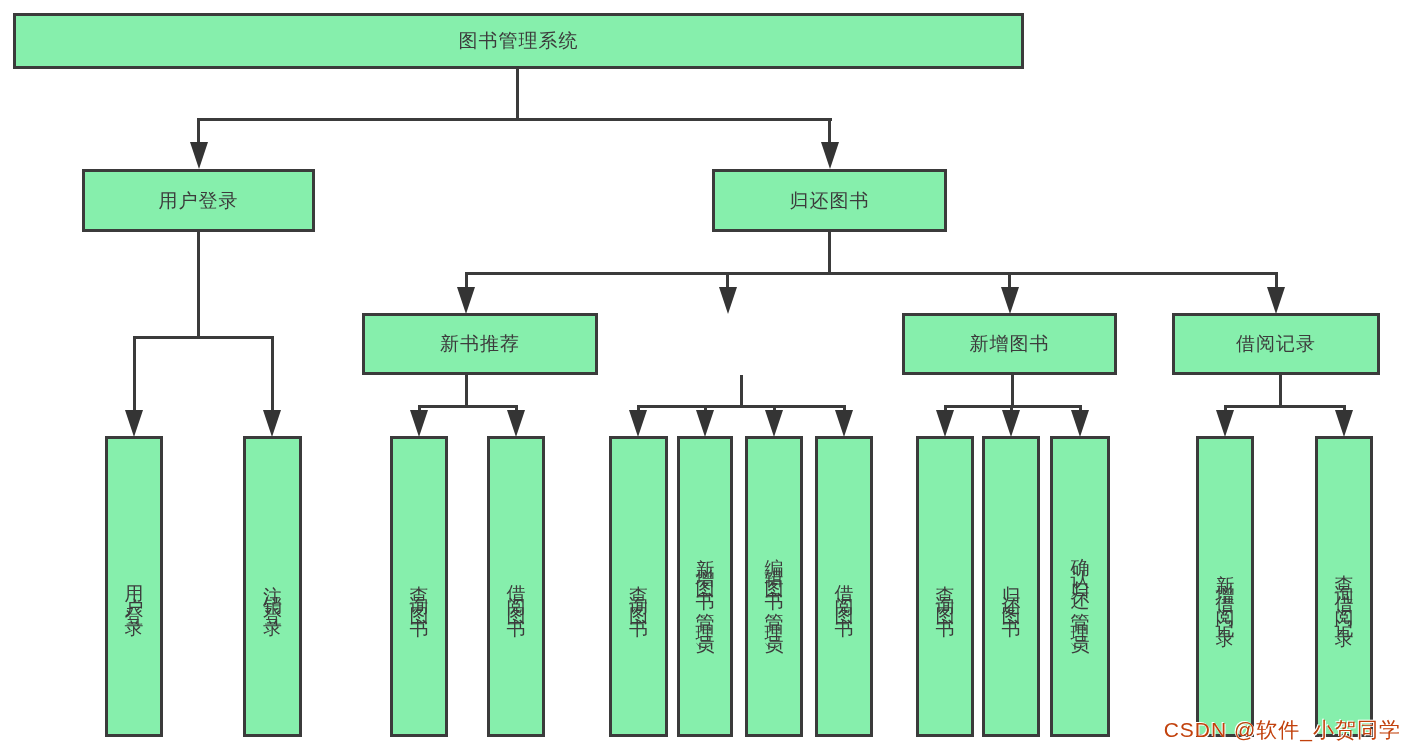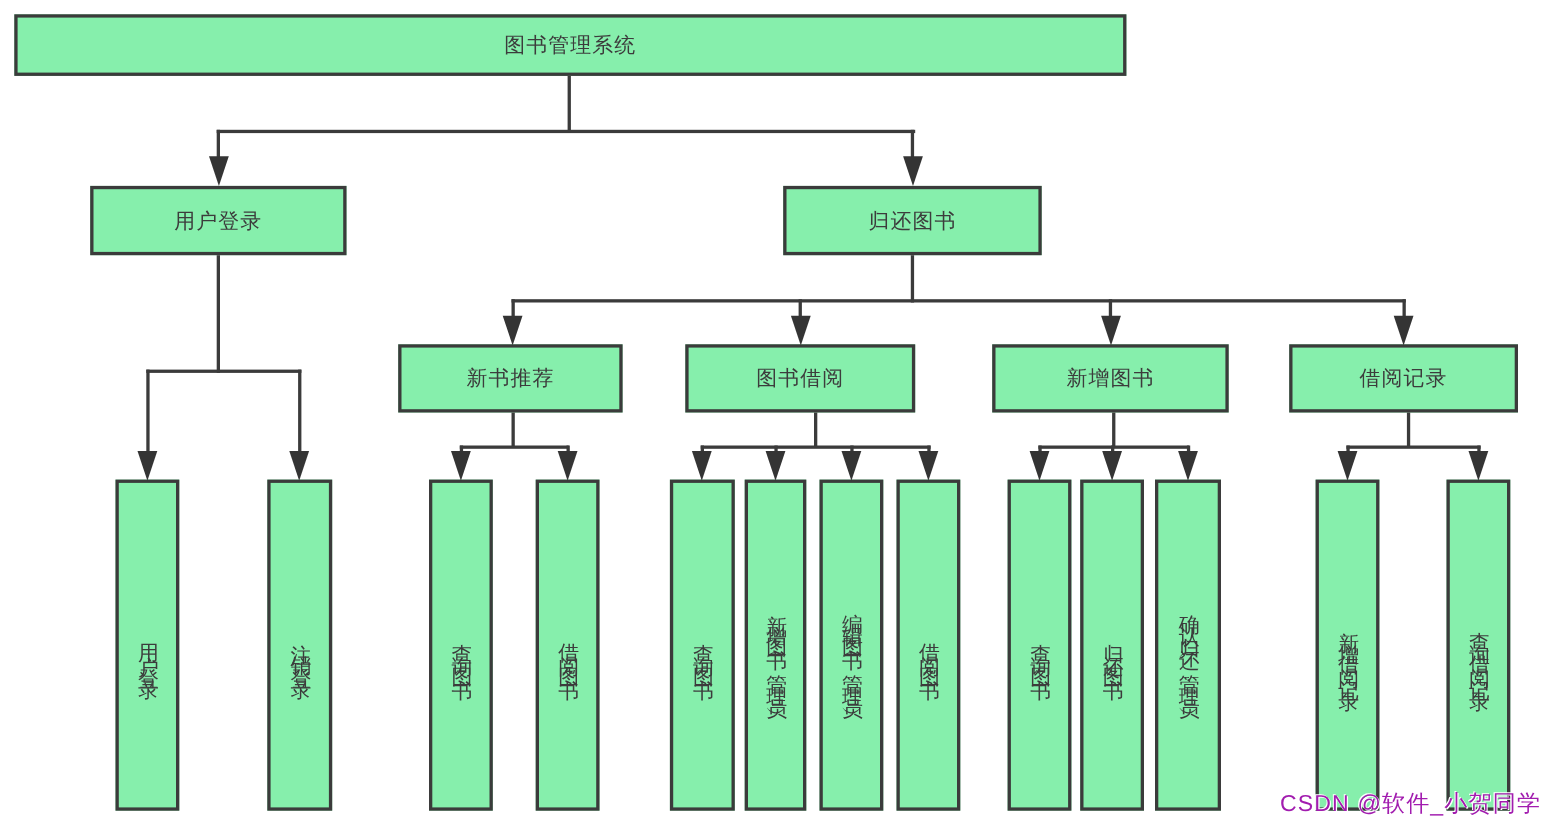--- a/index.html
+++ b/index.html
@@ -18,45 +18,42 @@
   }
   .line{position:absolute;background:#3b3b3b;}
   .v{width:3px;}
   .h{height:3px;}
   .ah{
     position:absolute;width:0;height:0;
     border-left:9px solid transparent;border-right:9px solid transparent;
     border-top:27px solid #343434;
   }
   .watermark{
-    position:absolute;right:4px;bottom:3px;font-size:21px;color:#a21caf;
+    position:absolute;right:4px;bottom:3px;font-size:21px;color:#c2410c;
     text-shadow:1px 1px 0 #fff,-1px -1px 0 #fff;letter-spacing:1px;
   }
 </style>
 </head>
 <body>
 
 <div id="canvas">
 
   <div class="node" style="left:13px;top:13px;width:1011px;height:56px;">
     <span>图书管理系统</span>
   </div>
 
   <div class="node" style="left:82px;top:169px;width:233px;height:63px;">
     <span>用户登录</span>
   </div>
   <div class="node" style="left:712px;top:169px;width:235px;height:63px;">
     <span>归还图书</span>
   </div>
 
-  <div class="node" style="left:362px;top:313px;width:204px;height:62px;">
+  <div class="node" style="left:362px;top:313px;width:236px;height:62px;">
     <span>新书推荐</span>
-  </div>
-  <div class="node" style="left:623px;top:313px;width:209px;height:62px;">
-    <span>图书借阅</span>
   </div>
   <div class="node" style="left:902px;top:313px;width:215px;height:62px;">
     <span>新增图书</span>
   </div>
   <div class="node" style="left:1172px;top:313px;width:208px;height:62px;">
     <span>借阅记录</span>
   </div>
 
   <div class="node vnode" style="left:105px;top:436px;width:58px;height:301px;">
     <span class="vt">用户登录</span>

